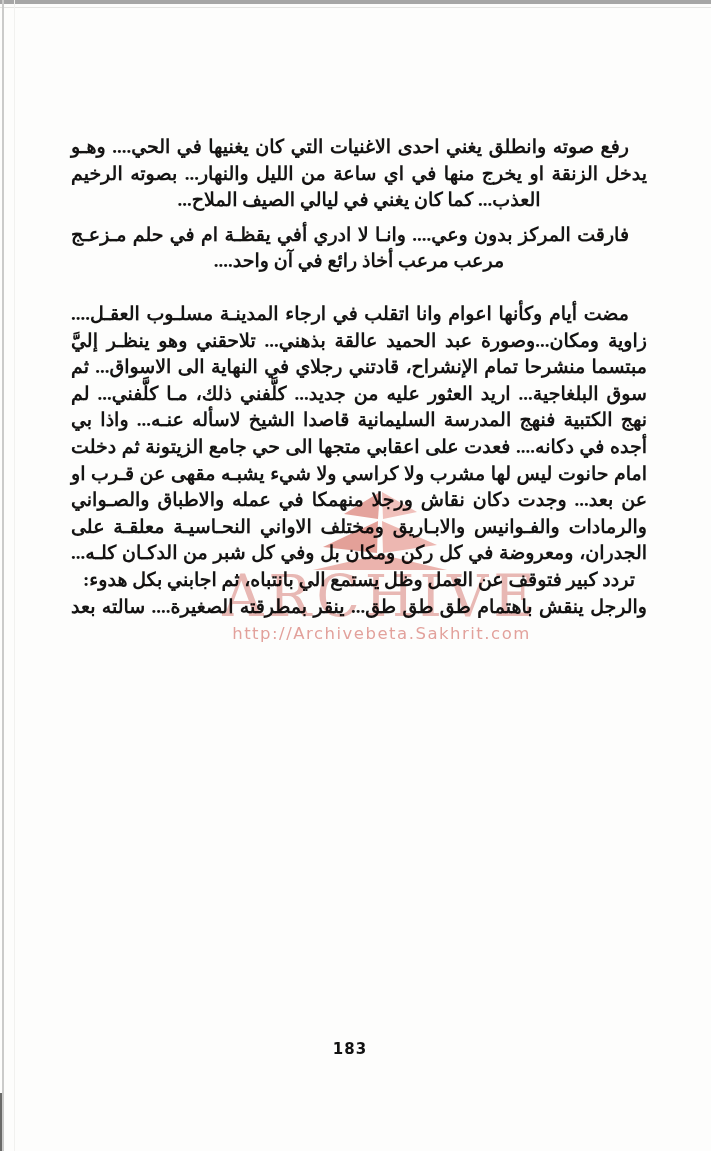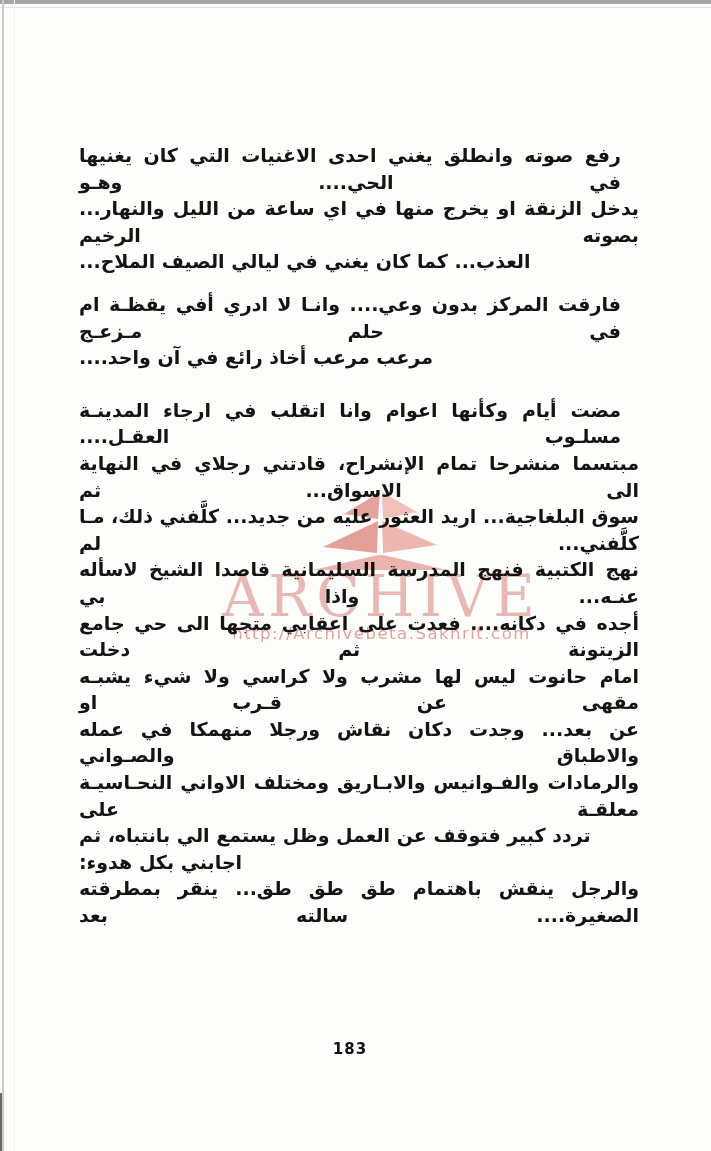--- a/index.html
+++ b/index.html
@@ -19,23 +19,23 @@
   .corner-mark{ position:absolute; left:0; bottom:0; width:2px; height:58px; background:#6a6a68; }
 
   
   .text-body {
     position:absolute; top:126px; right:56px; width:592px;
     direction:rtl;
     font-size:19px; font-weight:bold;
     line-height:26.6px;
     color:#151413;
   }
-  .para { margin:16px; }
+  .para { margin:8px;font-family:Liberation Serif, serif; }
   .para.gap { margin-top:26px; }
-  .line { text-align:left; }
+  .line { text-align:center; }
   .line.j { text-align:justify; text-align-last:justify; }
   .line.ind { padding-right:18px; }
 
   .page-number {
     position:absolute; top:1040px; left:0; width:700px;
     text-align:center;
     font-size:15px; font-weight:bold; letter-spacing:1px;
     color:#121212;
   }
 
@@ -81,27 +81,29 @@
           <div class="line j ind">رفع صوته وانطلق يغني احدى الاغنيات التي كان يغنيها في الحي.... وهـو</div>
           <div class="line j">يدخل الزنقة او يخرج منها في اي ساعة من الليل والنهار... بصوته الرخيم</div>
           <div class="line">العذب... كما كان يغني في ليالي الصيف الملاح...</div>
         </div>
         <div class="para">
           <div class="line j ind">فارقت المركز بدون وعي.... وانـا لا ادري أفي يقظـة ام في حلم مـزعـج</div>
           <div class="line">مرعب مرعب أخاذ رائع في آن واحد....</div>
         </div>
         <div class="para gap">
           <div class="line j ind">مضت أيام وكأنها اعوام وانا اتقلب في ارجاء المدينـة مسلـوب العقـل....</div>
+          <div class="line j">زاوية ومكان...وصورة عبد الحميد عالقة بذهني... تلاحقني وهو ينظـر إليَّ</div>
           <div class="line j">مبتسما منشرحا تمام الإنشراح، قادتني رجلاي في النهاية الى الاسواق... ثم</div>
           <div class="line j">سوق البلغاجية... اريد العثور عليه من جديد... كلَّفني ذلك، مـا كلَّفني... لم</div>
           <div class="line j">نهج الكتبية فنهج المدرسة السليمانية قاصدا الشيخ لاسأله عنـه... واذا بي</div>
           <div class="line j">أجده في دكانه.... فعدت على اعقابي متجها الى حي جامع الزيتونة ثم دخلت</div>
           <div class="line j">امام حانوت ليس لها مشرب ولا كراسي ولا شيء يشبـه مقهى عن قـرب او</div>
           <div class="line j">عن بعد... وجدت دكان نقاش ورجلا منهمكا في عمله والاطباق والصـواني</div>
           <div class="line j">والرمادات والفـوانيس والابـاريق ومختلف الاواني النحـاسيـة معلقـة على</div>
+          <div class="line j">الجدران، ومعروضة في كل ركن ومكان بل وفي كل شبر من الدكـان كلـه...</div>
           <div class="line">تردد كبير فتوقف عن العمل وظل يستمع الي بانتباه، ثم اجابني بكل هدوء:</div>
           <div class="line j">والرجل ينقش باهتمام طق طق طق... ينقر بمطرقته الصغيرة.... سالته بعد</div>
         </div>
       </div>
 
   </div>
 
   <div class="watermark">
     <svg class="wm-logo" viewBox="0 0 160 85" xmlns="http://www.w3.org/2000/svg">
       <path d="M80,4 L44,26 L78,31 Z" fill="rgba(206,74,62,0.50)"></path>

